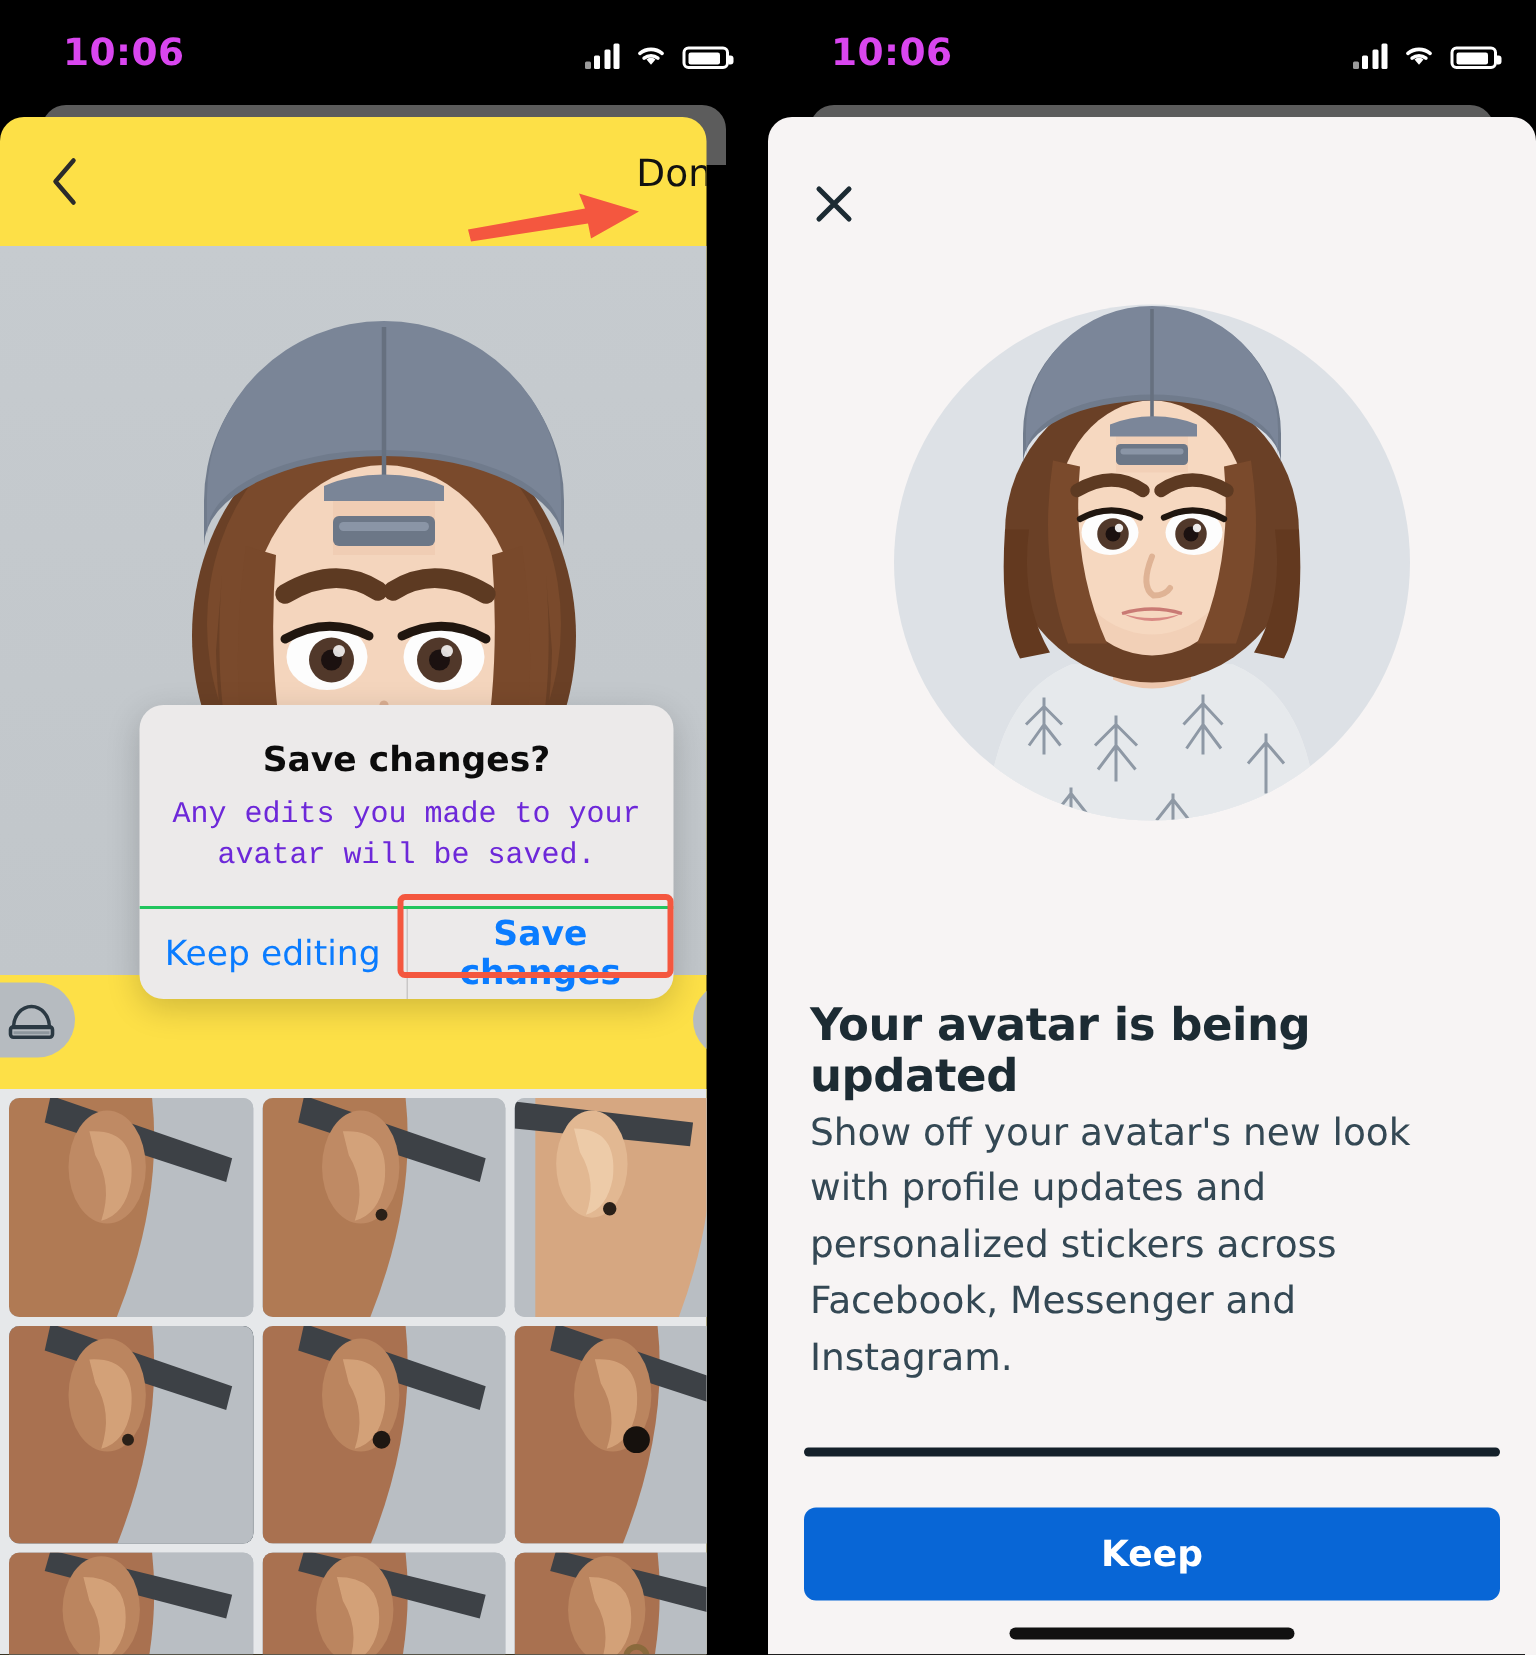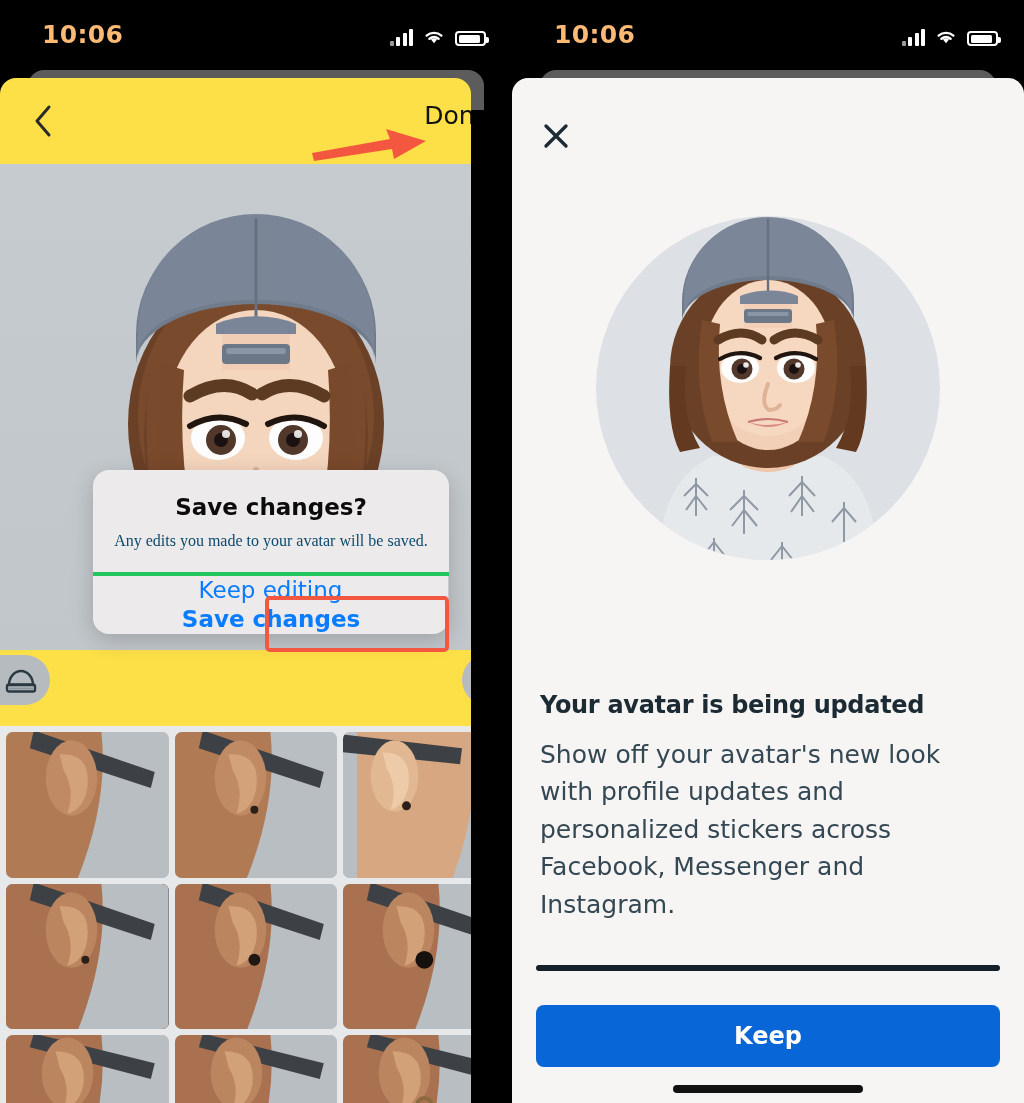--- a/index.html
+++ b/index.html
@@ -15,21 +15,21 @@
   .phone {
     position: absolute; top: 0; height: 1103px; width: 512px;
     background: #000; overflow: hidden;
   }
   .phone-left  { left: 0; }
   .phone-right { left: 512px; }
 
   
   .statusbar {
     position: absolute; top: 0; left: 0; width: 512px; height: 68px;
-    color: #fdba74;
+    color: #d946ef;
   }
   .sb-time {
     position: absolute; left: 42px; top: 20px;
     font-size: 25px; font-weight: 700; letter-spacing: .3px;
     font-family: "DejaVu Sans", sans-serif;
   }
   .sb-icons {
     position: absolute; right: 26px; top: 22px;
     display: flex; align-items: flex-end; gap: 9px; height: 24px;
   }
@@ -136,22 +136,22 @@
     flex: 1 1 auto; position: relative;
     display: flex; align-items: center; justify-content: center;
     padding-bottom: 80px;
   }
   .avatar-circle {
     width: 344px; height: 344px; border-radius: 50%;
     background: #dde1e6; position: relative; overflow: hidden;
   }
   .r-copy { flex: none; padding: 0 28px; }
   .r-title {
-    font-size: 24px; font-weight: 700; color: #1c2b33; letter-spacing: -.3px;
-    line-height: 1.15; margin-bottom: 16px;
+    font-size: 30px; font-weight: 700; color: #1c2b33; letter-spacing: -.3px;
+    line-height: 1.15; margin-bottom: 0;
     font-family: "DejaVu Sans", sans-serif;
   }
   .r-sub {
     font-size: 25px; color: #344854; line-height: 1.5;
     font-family: "DejaVu Sans", sans-serif;
   }
   .r-divider {
     flex: none; height: 6px; background: #14202a; border-radius: 4px;
     margin: 42px 24px 0 24px;
   }
@@ -175,25 +175,25 @@
     position: absolute; left: 78px; top: 470px; width: 356px;
     background: #eceaea; border-radius: 16px; overflow: hidden;
     pointer-events: auto; box-shadow: 0 6px 22px rgba(0,0,0,.18);
   }
   .alert-body { padding: 24px 20px 20px 20px; text-align: center; }
   .alert-title {
     font-size: 23px; font-weight: 700; color: #0c0c0c; margin-bottom: 10px;
     font-family: "DejaVu Sans", sans-serif;
   }
   .alert-msg {
-    font-size: 16px; color: #0c4a6e; line-height: 1.35;
-    font-family: Liberation Serif, serif;
+    font-size: 20px; color: #6d28d9; line-height: 1.35;
+    font-family: Liberation Mono, monospace;
   }
   .alert-actions {
-    display: flex; border-top: 4px solid #22c55e; height: 62px; flex-direction: column;
+    display: flex; border-top: 2px solid #22c55e; height: 62px;
   }
   .alert-btn {
     flex: 1; display: flex; align-items: center; justify-content: center;
     font-size: 23px; color: #0a7cff; background: transparent; border: none;
     cursor: pointer; font-family: "DejaVu Sans", sans-serif;
   }
   .alert-btn.keep { border-right: 1px solid #c9c7c7; }
   .alert-btn.save { font-weight: 700; }
   .save-highlight {
     position: absolute; left: 250px; top: 596px; width: 184px; height: 56px;

